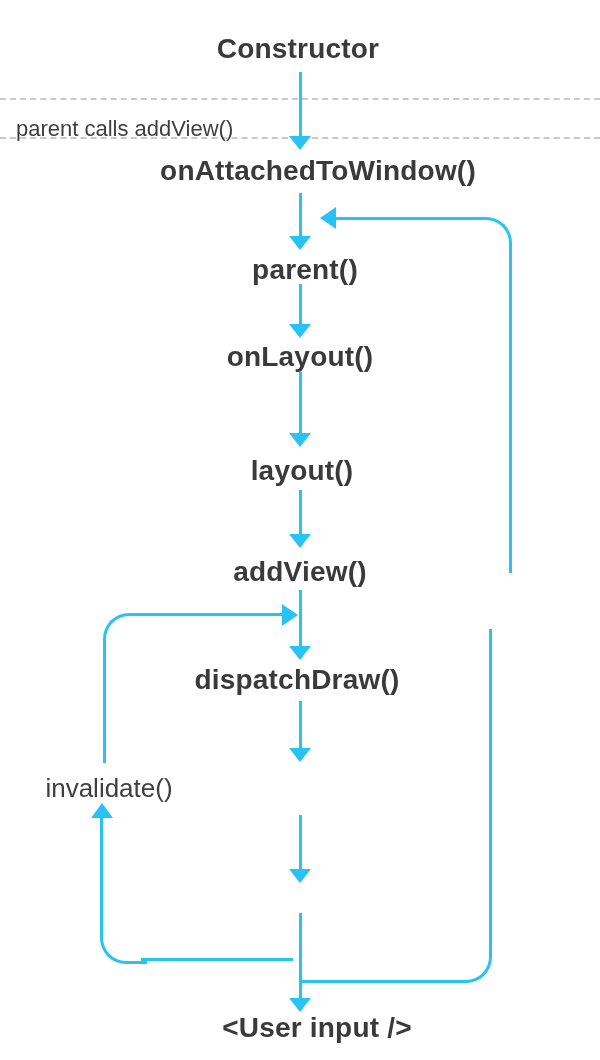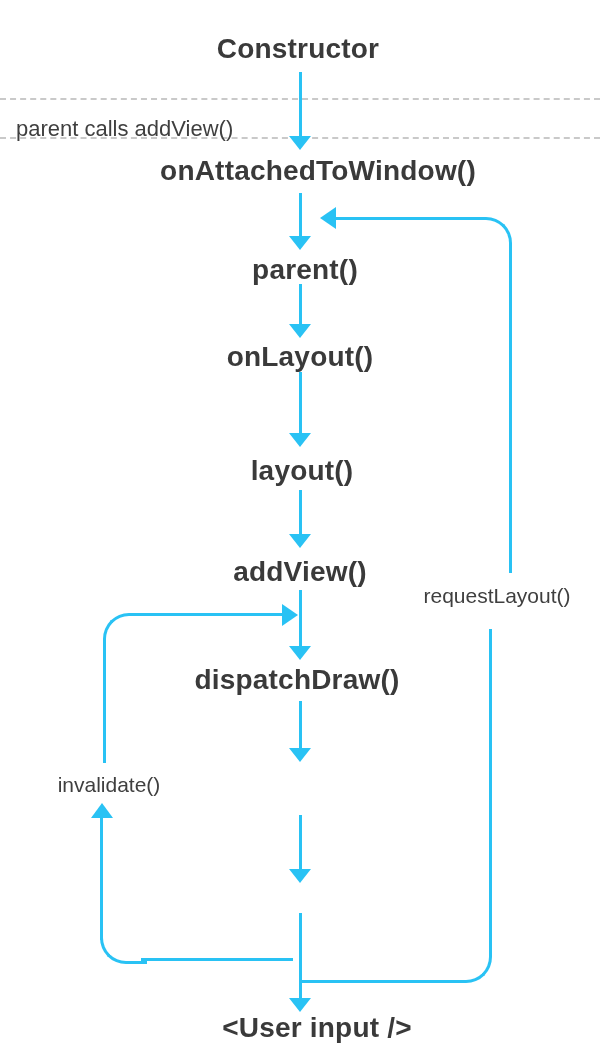--- a/index.html
+++ b/index.html
@@ -20,21 +20,21 @@
     letter-spacing:0.2px;
   }
   .side-label{
     position:absolute;
     font-weight:300;
     color:#3f3f3f;
     white-space:nowrap;
   }
   #lbl-parent-calls{ left:16px; top:116px; font-size:22px; }
   #lbl-request-layout{ left:497px; top:584px; transform:translateX(-50%); font-size:21px; }
-  #lbl-invalidate{ left:109px; top:773px; transform:translateX(-50%); font-size:21px; }
+  #lbl-invalidate{ left:109px; top:773px; transform:translateX(-50%); font-size:26px; }
 
   .dashed{
     position:absolute;
     left:0; width:600px; height:0;
     border-top:2px dashed #c9c9c9;
   }
   .line{ position:absolute; background:#29c2f4; }
   .tri{ position:absolute; width:0; height:0; }
   .tri-down{ border-left:11px solid transparent; border-right:11px solid transparent; border-top:14px solid #29c2f4; }
   .tri-up{ border-left:11px solid transparent; border-right:11px solid transparent; border-bottom:15px solid #29c2f4; }
@@ -44,21 +44,20 @@
 </style>
 </head>
 <body>
 
 <div id="canvas">
 
   <div class="dashed" style="top:98px;"></div>
   <div class="dashed" style="top:137px;"></div>
 
   <div class="side-label" id="lbl-parent-calls">parent calls addView()</div>
-  <div class="side-label" id="lbl-request-layout">requestLayout()</div>
   <div class="side-label" id="lbl-invalidate">invalidate()</div>
 
   <div class="node" style="left:298px; top:33px;">Constructor</div>
   <div class="node" style="left:318px; top:155px;">onAttachedToWindow()</div>
   <div class="node" style="left:305px; top:254px;">parent()</div>
   <div class="node" style="left:300px; top:341px;">onLayout()</div>
   <div class="node" style="left:302px; top:455px;">layout()</div>
   <div class="node" style="left:300px; top:556px;">addView()</div>
   <div class="node" style="left:297px; top:664px;">dispatchDraw()</div>
   <div class="node" style="left:317px; top:1012px;">&lt;User input /&gt;</div>

